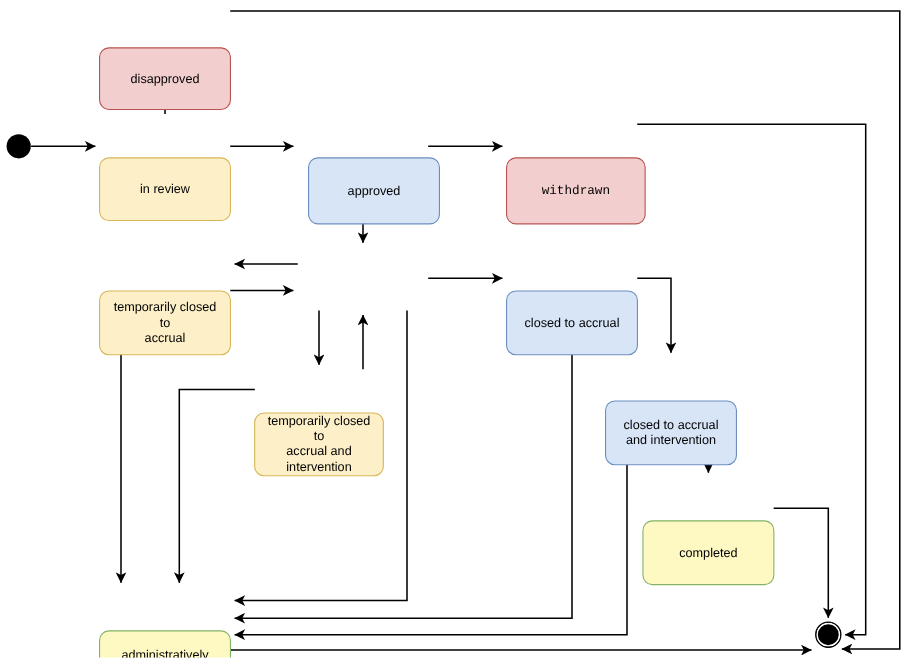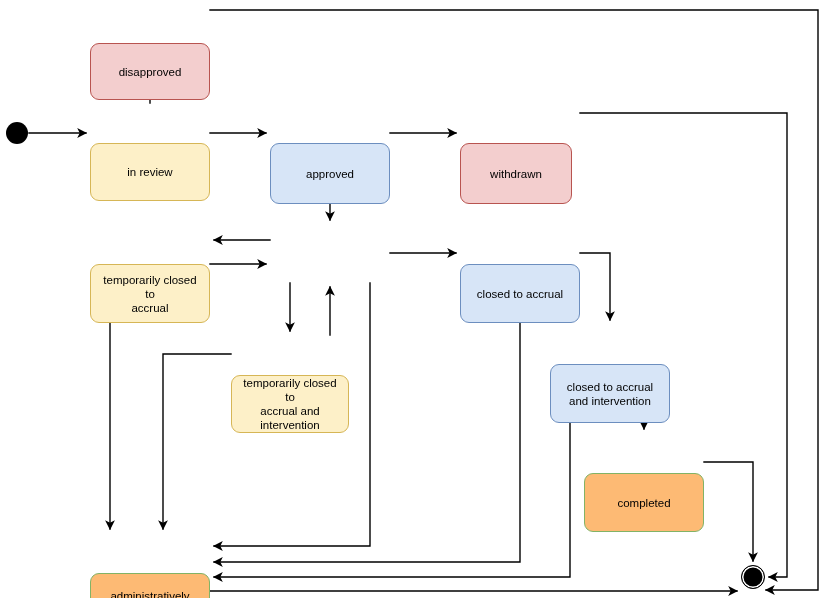--- a/index.html
+++ b/index.html
@@ -35,21 +35,21 @@
     line-height:14px;
     color:#000000;
     padding:2px 6px;
     white-space:pre-line;
     z-index:2;
     margin-top:40px;
   }
   .state.yellow{ background:#fdf0c8; border-color:#d6b656; }
   .state.blue  { background:#d7e5f7; border-color:#6c8ebf; }
   .state.red   { background:#f3cece; border-color:#b85450; }
-  .state.green { background:#fdba74; border-color:#82b366; }
+  .state.green { background:#fef9c3; border-color:#82b366; }
 
   .node-dot{
     position:absolute;
     border-radius:50%;
     background:#000000;
     z-index:3;
   }
   .node-ring{
     position:absolute;
     border-radius:50%;
@@ -120,23 +120,23 @@
   </svg>
 
   <div class="node-dot" style="left:6px; top:122px; width:22px; height:22px;"></div>
 
   <div class="node-ring" style="left:741px; top:565px; width:24px; height:24px;"></div>
 
   <div class="state red" style="left:90px; top:3px; width:120px; height:57px;">disapproved</div>
 
   <div class="state yellow" style="left:90px; top:103px; width:120px; height:58px;">in review</div>
 
-  <div class="state blue" style="left:270px; top:103px; width:120px; height:61px;">approved</div>
+  <div class="state blue" style="left:280px; top:103px; width:120px; height:61px;">approved</div>
 
-  <div class="state red" style="left:460px; top:103px; width:112px; height:61px;">withdrawn</div>
+  <div class="state red" style="left:460px; top:103px; width:127px; height:61px;font-family:Liberation Mono, monospace;">withdrawn</div>
 
   <div class="state yellow" style="left:90px; top:224px; width:120px; height:59px;">temporarily closed to
 accrual</div>
 
 
   <div class="state blue" style="left:460px; top:224px; width:120px; height:59px;">closed to accrual</div>
 
   <div class="state yellow" style="left:231px; top:335px; width:118px; height:58px;">temporarily closed to
 accrual and
 intervention</div>

